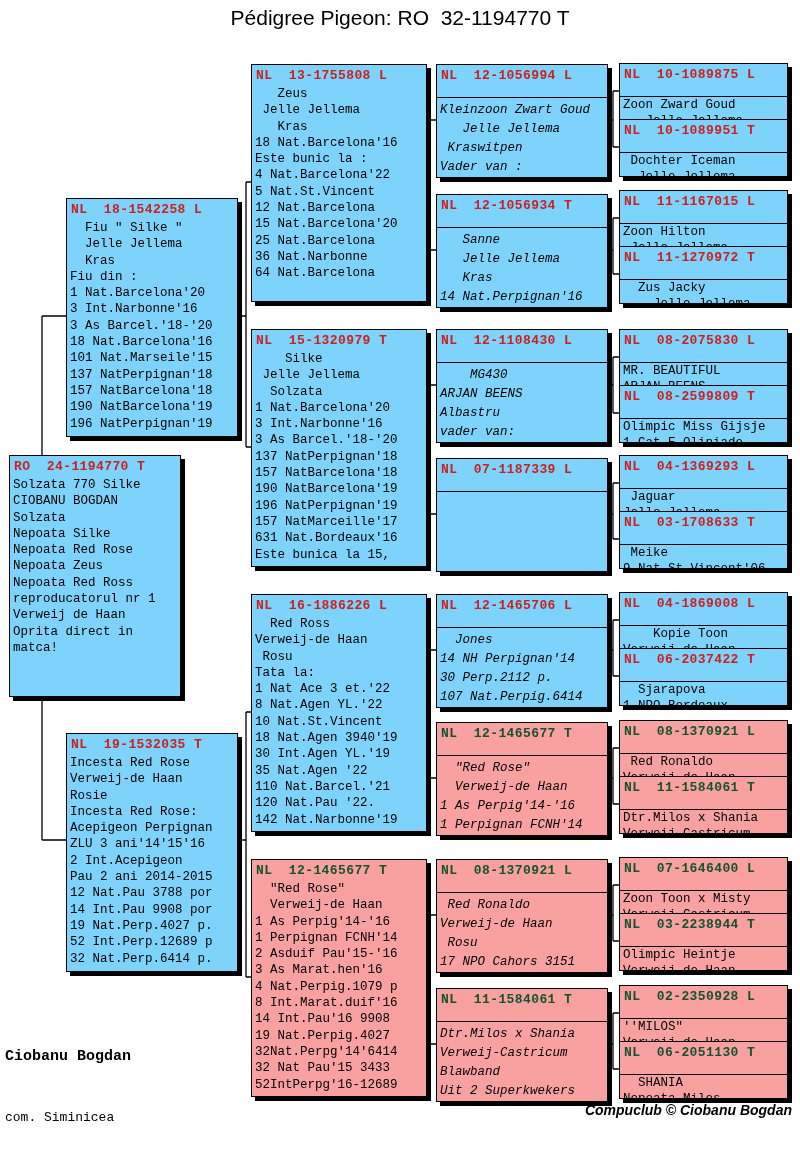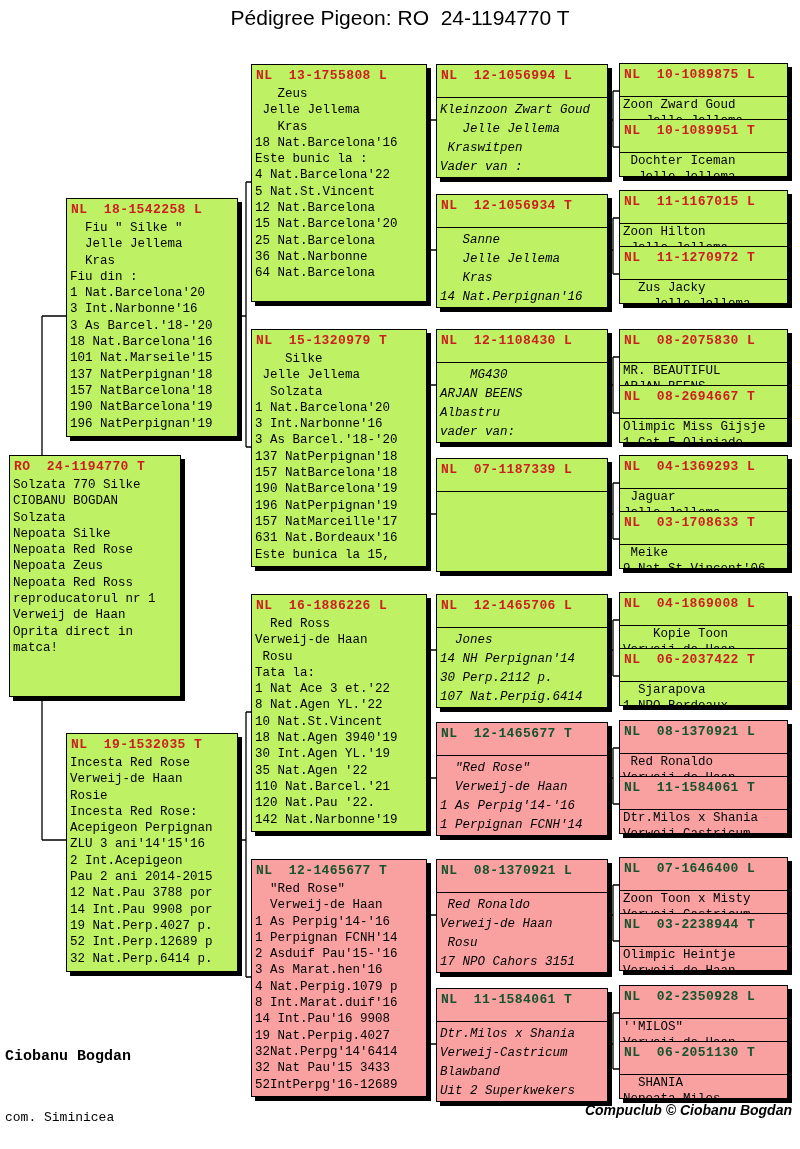--- a/index.html
+++ b/index.html
@@ -1,42 +1,42 @@
 <!DOCTYPE html>
 <html><head>
 <meta charset="utf-8">
 <style>
   html,body{margin:0;padding:0;background:#fff;}
   #page{position:relative;width:800px;height:1149px;background:#fff;overflow:hidden;
         font-family:"Liberation Mono","DejaVu Sans Mono",monospace;}
   #title{position:absolute;left:0;right:0;top:6px;text-align:center;
          font-family:"Liberation Sans","DejaVu Sans",sans-serif;font-size:21px;color:#000;white-space:pre;}
   svg.conn{position:absolute;left:0;top:0;}
-  .box{position:absolute;background:#bef264;border:1px solid #000;box-shadow:4px 4px 0 #000;
+  .box{position:absolute;background:#7dd3fc;border:1px solid #000;box-shadow:4px 4px 0 #000;
        overflow:hidden;z-index:2;}
   .box .hdr{color:#cc2020;font-weight:bold;font-size:13px;letter-spacing:0.4px;
             padding:3px 0 1px 4px;white-space:pre;}
   .box .bdy{color:#000;font-size:12.5px;line-height:16.3px;white-space:pre;padding:2px 0 0 3px;}
   .box.pink{background:#f9a1a1;}
   .box.pink .hdr{color:#14532d;}
   .box.g4 .hdr,.box.g5 .hdr{border-bottom:1px solid #000;padding-bottom:14px;}
   .box.g4 .bdy{line-height:19px;padding-top:3px;font-style:italic;}
   .box.g5 .bdy{line-height:15.5px;padding-top:1px;}
   #owner{position:absolute;left:5px;top:1012px;white-space:pre;}
   #owner .owner-name{font-weight:bold;font-size:15px;margin-bottom:8px;}
   #owner .owner-line{font-size:13px;line-height:17px;}
   #credit{position:absolute;right:8px;top:1102px;font-family:Liberation Sans, sans-serif;
           font-style:italic;font-weight:bold;font-size:14px;color:#000;}
 </style>
 </head>
 <body>
 
 <div id="page">
 
-  <div id="title">Pédigree Pigeon: RO  24-1194770 T</div>
+  <div id="title">Pédigree Pigeon: RO  32-1194770 T</div>
 
   <svg class="conn" width="800" height="1149">
     <path fill="none" stroke="#000" stroke-width="1.3" d="
       M42 316 H66 M42 316 V455 M42 695 V840 M42 840 H66
       M236 316 H246 M246 182 V447 M246 182 H251 M246 447 H251
       M236 840 H246 M246 712 V977 M246 712 H251 M246 977 H251
       M425 182 H430 M430 120 V250 M430 120 H436 M430 250 H436
       M425 447 H430 M430 385 V514 M430 385 H436 M430 514 H436
       M425 712 H430 M430 650 V778 M430 650 H436 M430 778 H436
       M425 977 H430 M430 915 V1044 M430 915 H436 M430 1044 H436
@@ -241,21 +241,21 @@
       <div class="hdr">NL  11-1270972 T</div>
       <div class="bdy">  Zus Jacky
     Jelle Jellema</div>
     </div>
   <div class="box g5" style="left:619px;top:329px;width:167px;height:56px">
       <div class="hdr">NL  08-2075830 L</div>
       <div class="bdy">MR. BEAUTIFUL
 ARJAN BEENS</div>
     </div>
   <div class="box g5" style="left:619px;top:385px;width:167px;height:56px">
-      <div class="hdr">NL  08-2694667 T</div>
+      <div class="hdr">NL  08-2599809 T</div>
       <div class="bdy">Olimpic Miss Gijsje
 1 Cat.E Olipiade</div>
     </div>
   <div class="box g5" style="left:619px;top:455px;width:167px;height:56px">
       <div class="hdr">NL  04-1369293 L</div>
       <div class="bdy"> Jaguar
 Jelle Jellema</div>
     </div>
   <div class="box g5" style="left:619px;top:511px;width:167px;height:56px">
       <div class="hdr">NL  03-1708633 T</div>

